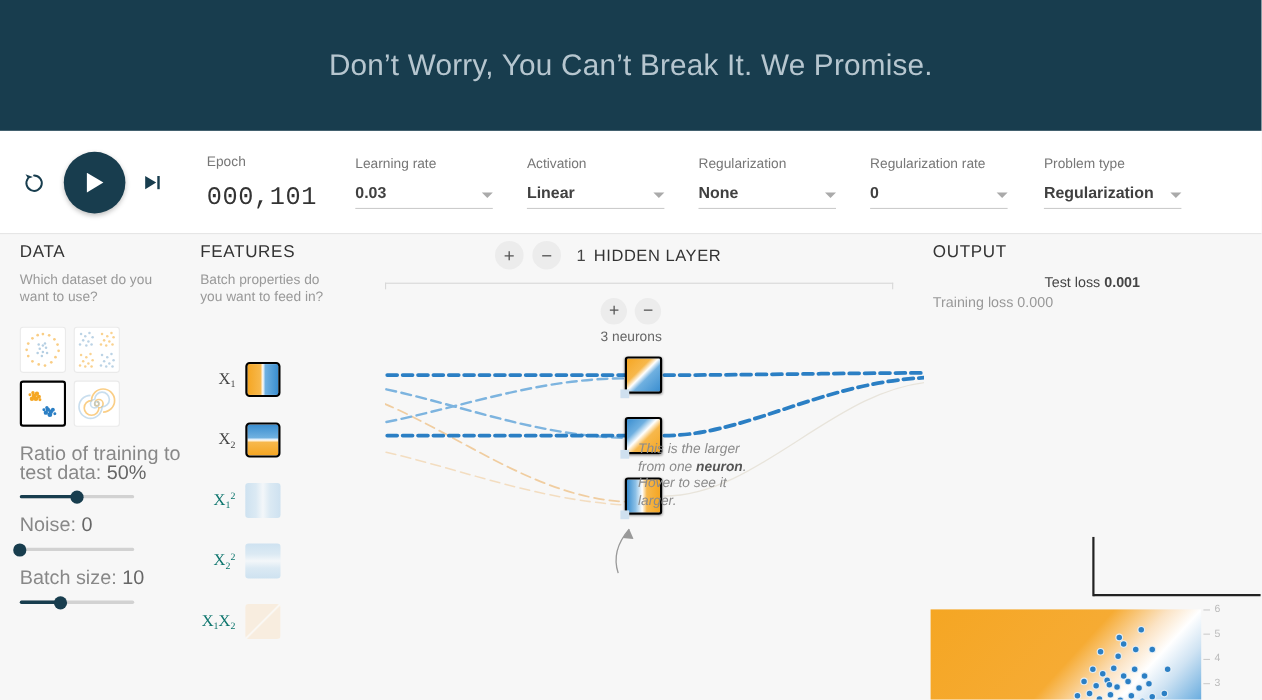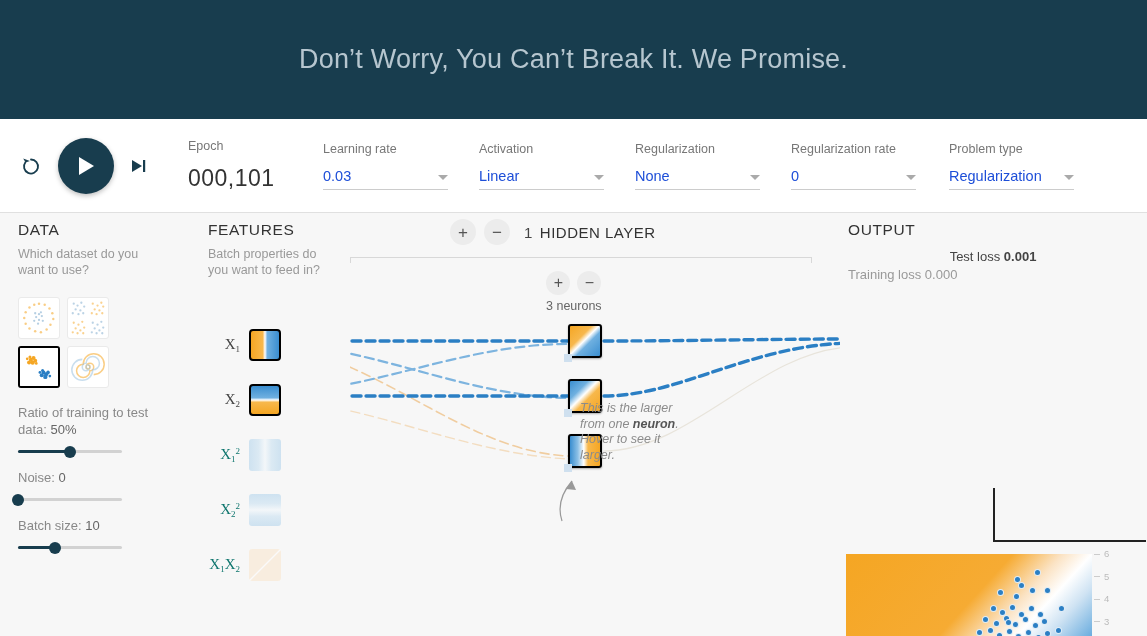--- a/index.html
+++ b/index.html
@@ -51,29 +51,30 @@
     display:flex; align-items:center; justify-content:center; }
 
   .ctrl { display: flex; flex-direction: column; justify-content: center; }
   .ctrl-label {
     font-size: 12.5px; color: #777; margin-bottom: 12px;
     white-space: nowrap;
   }
   .epoch-val {
     font-size: 23px; color: #333; font-weight: 300;
     letter-spacing: .5px;
+    font-family: Liberation Mono, monospace;
   }
   .select-box {
     width: 125px;
     border-bottom: 1px solid #ccc;
     padding-bottom: 5px;
     display: flex; align-items: flex-end; justify-content: space-between;
     cursor: pointer;
   }
-  .select-val { font-size: 14.5px; color: #1d4ed8; }
+  .select-val { font-size: 14.5px; color: #404040; font-weight: bold; }
   .caret {
     width: 0; height: 0;
     border-left: 5px solid transparent;
     border-right: 5px solid transparent;
     border-top: 5px solid #aaa;
     margin-bottom: 4px;
   }
 
   
   #main {
@@ -96,35 +97,35 @@
     margin-top: 19px;
   }
   .ds-thumb {
     width: 42px; height: 42px; border-radius: 3px;
     background: #fff; border: 1px solid #eaeaea;
     cursor: pointer; position: relative; overflow: hidden;
   }
   .ds-thumb.sel { border: 2px solid #000; }
 
   .slider-group { margin-top: 16px; }
-  .slider-label { font-size: 13px; color: #888; line-height: 17px; }
+  .slider-label { font-size: 18px; color: #888; line-height: 17px; }
   .slider-label b { color: #666; font-weight: 400; }
   .slider-track {
     position: relative; height: 3px; background: #d2d2d2;
     border-radius: 2px; margin-top: 12px; width: 104px; cursor: pointer;
   }
   .slider-fill { position: absolute; left: 0; top: 0; height: 3px;
     background: #183D4E; border-radius: 2px; }
   .slider-knob {
     position: absolute; top: -4.5px; width: 12px; height: 12px;
     border-radius: 50%; background: #183D4E; margin-left: -6px;
   }
 
   
-  #feat-col { position: absolute; left: 208px; top: 8px; width: 120px; }
+  #feat-col { position: absolute; left: 182px; top: 8px; width: 120px; }
   .feat-row {
     position: absolute; left: 0; display: flex; align-items: center; gap: 9px;
   }
   .feat-label {
     font-size: 15px; color: #0f766e; width: 32px; text-align: right;
     font-family: "Liberation Serif", serif;
   }
   .feat-label.on { color: #444; }
   .feat-label sub { font-size: 9px; vertical-align: -3px; }
   .feat-label sup { font-size: 9px; vertical-align: 5px; }

